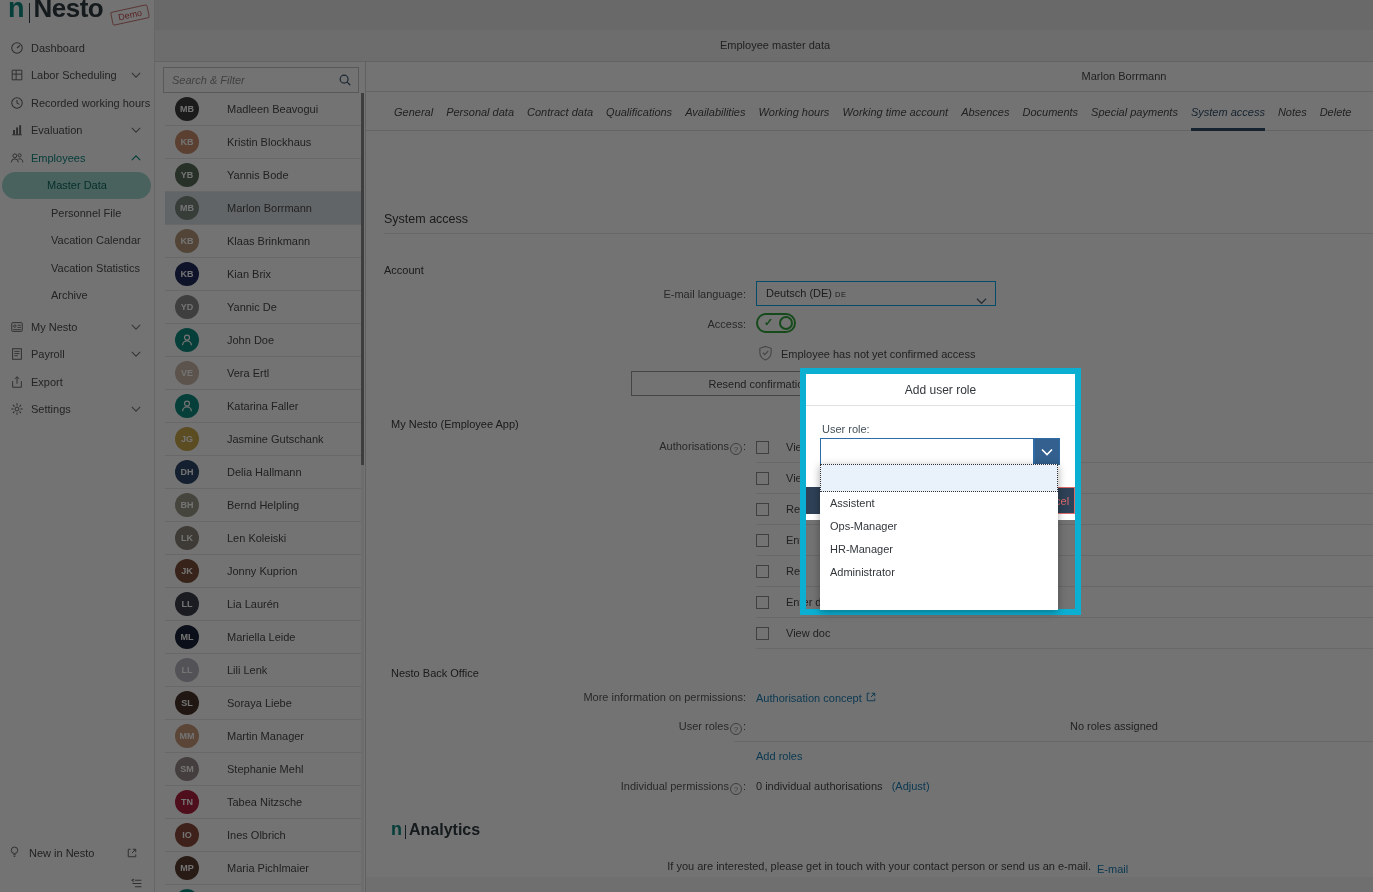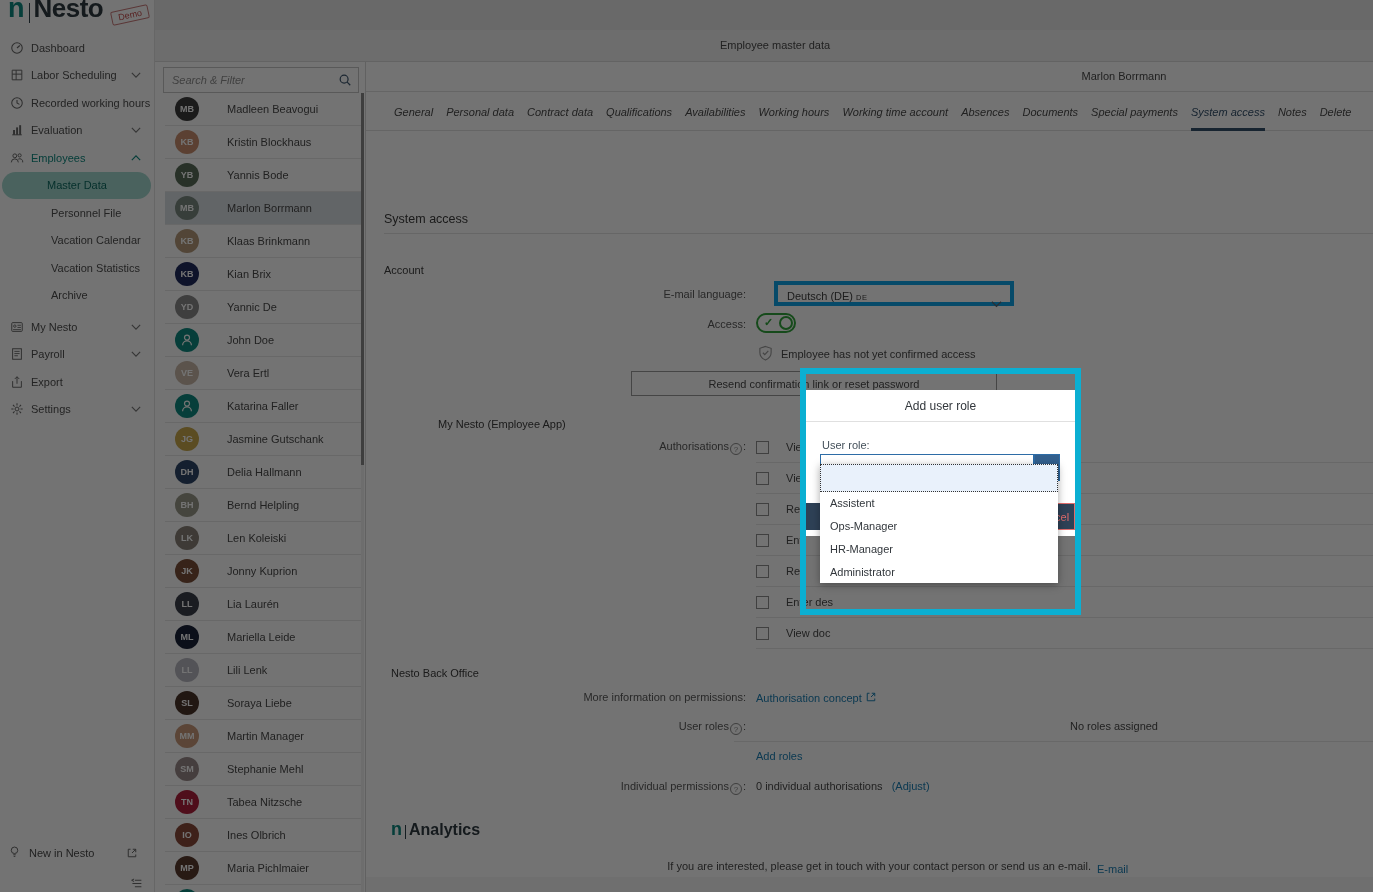--- a/index.html
+++ b/index.html
@@ -62,21 +62,21 @@
   .tab { height:39px; display:flex; align-items:center; cursor:pointer; color:#4a4a4a; border-bottom:3px solid transparent; padding-top:3px;}
   .tab.active { color:#33506b; border-bottom:3px solid #33506b; }
 
   .content { position:absolute; left:0; top:69px; width:1008px; height:761px; }
   .sec-head { position:absolute; left:18px; font-size:12.5px; color:#3c3c3c; }
   .hr { position:absolute; left:18px; right:0; height:1px; background:#e3e3e3; }
   .grp-head { position:absolute; left:25px; color:#3c3c3c; }
   .flabel { position:absolute; left:0; width:380px; text-align:right; color:#5a5a5a; }
   .qmark { display:inline-block; width:12px; height:12px; border:1px solid #8a8a8a; border-radius:50%;
            font-size:8px; line-height:11px; text-align:center; color:#8a8a8a; vertical-align:-2px; margin:0 1px;}
-  .select { position:absolute; left:408px; width:240px; height:25px; border:4px solid #0ea5e9; background:#fff;
+  .select { position:absolute; left:390px; width:240px; height:25px; border:1px solid #0ea5e9; background:#fff;
             line-height:23px; padding-left:9px; color:#3f3f3f; cursor:pointer;}
   .select .cc { font-size:7.5px; letter-spacing:.5px; }
   .select .sel-chev { position:absolute; right:8px; top:8px; }
   .toggle { position:absolute; left:390px; width:40px; height:20px; border-radius:11px; cursor:pointer; }
   .toggle.on { border:2px solid #31a53c; }
   .toggle.on .knob { position:absolute; right:1px; top:1px; width:14px; height:14px; border:2px solid #31a53c; border-radius:50%; background:#fff;}
   .toggle.on .mark { position:absolute; left:6px; top:1px; color:#31a53c; font-weight:bold; font-size:11px;}
   .toggle.off { border:2px solid #c9303c; }
   .toggle.off .knob { position:absolute; left:1px; top:1px; width:14px; height:14px; border:2px solid #c9303c; border-radius:50%; background:#fff;}
   .toggle.off .mark { position:absolute; right:5px; top:1px; color:#c9303c; font-weight:bold; font-size:11px;}
@@ -92,32 +92,32 @@
   .an-logo { position:absolute; left:25px; white-space:nowrap; }
   .an-n { color:#0f8a80; font-size:18px; font-weight:bold; }
   .an-bar { display:inline-block; width:1px; height:14px; background:#30414b; margin:0 3px 1px 3px; vertical-align:middle;}
   .an-rest { color:#2f3b42; font-size:16px; font-weight:bold; }
   .an-info { position:absolute; left:0; width:725px; text-align:right; color:#4a4a4a; }
   .bottom-strip { position:absolute; left:0; bottom:0; width:1008px; height:15px; background:#f6f6f6; }
 
   
   .dim { position:absolute; left:0; top:0; width:1373px; height:892px; background:rgba(0,0,0,0.55); z-index:50; }
   .modal { position:absolute; left:800px; top:368px; width:281px; height:247px; border:6px solid #0bafd2; z-index:100; }
-  .modal-card { position:absolute; left:0; top:16px; width:269px; height:146px; background:#fff; }
+  .modal-card { position:absolute; left:0; top:0; width:269px; height:146px; background:#fff; }
   .modal-title { position:absolute; left:0; top:0; width:269px; height:32px; line-height:32px; text-align:center;
                  color:#32373c; font-size:12px; border-bottom:1px solid #e0e0e0; }
   .modal-label { position:absolute; left:16px; top:49px; color:#44505a; }
   .combo-input { position:absolute; left:14px; top:64px; width:214px; height:27px; border:1px solid #2d6ca6; background:#fff;
                  outline:none; padding:0 6px; font-family:"Liberation Sans",sans-serif; font-size:11px;}
   .combo-btn { position:absolute; left:228px; top:64px; width:26px; height:27px; background:#33608e; border:1px solid #2d6ca6;
                display:flex; align-items:center; justify-content:center; cursor:pointer; }
   .modal-footer { position:absolute; left:0; top:113px; width:269px; height:27px; background:#2e4156; }
   .cancel-btn { position:absolute; right:0; top:0; width:46px; height:27px; background:transparent; border:1px solid #e06c6c;
                 color:#e06c6c; font-family:"Liberation Sans",sans-serif; font-size:11px; cursor:pointer;}
-  .dropdown { position:absolute; left:14px; top:90px; width:238px; height:119px; background:#fff;
+  .dropdown { position:absolute; left:14px; top:90px; width:238px; height:146px; background:#fff;
               box-shadow:0 2px 8px rgba(0,0,0,.35); z-index:3; }
   .opt { height:23px; line-height:23px; padding-left:10px; color:#32373c; cursor:pointer; }
   .opt.empty { height:28px; background:#e9f1fb; border:1px dotted #333; }
 </style>
 </head>
 <body>
 
 <div class="app">
 
   <div class="topbar1"></div>
@@ -464,21 +464,21 @@
           <svg width="15" height="16" viewBox="0 0 16 17">
               <path d="M8 1.5 L14 3.5 V8 c0 4-2.5 6.5-6 8 c-3.5-1.5-6-4-6-8 V3.5 Z" fill="none" stroke="#9a9a9a" stroke-width="1.2"></path>
               <path d="M5.2 8.2 L7.2 10.2 L11 6.2" fill="none" stroke="#9a9a9a" stroke-width="1.3"></path>
             </svg>
         </span>
         <span class="txt">Employee has not yet confirmed access</span>
       </div>
 
       <button class="wide-btn" style="top:240px;">Resend confirmation link or reset password</button>
 
-      <div class="grp-head" style="top:287px; left:25px;margin-left:47px;">My Nesto (Employee App)</div>
+      <div class="grp-head" style="top:287px; left:25px;">My Nesto (Employee App)</div>
       <div class="flabel" style="top:309px;">
         <span>Authorisations</span><span class="qmark">?</span>:
       </div>
       <div id="auth-rows">
           <span class="cbrow-box" style="top: 310px;"></span>
           <span class="cbrow-txt" style="top: 310px;">Vie</span>
           <div class="rowline" style="top: 331px;"></div>
           <span class="cbrow-box" style="top: 341px;"></span>
           <span class="cbrow-txt" style="top: 341px;">Vie</span>
           <div class="rowline" style="top: 362px;"></div>

